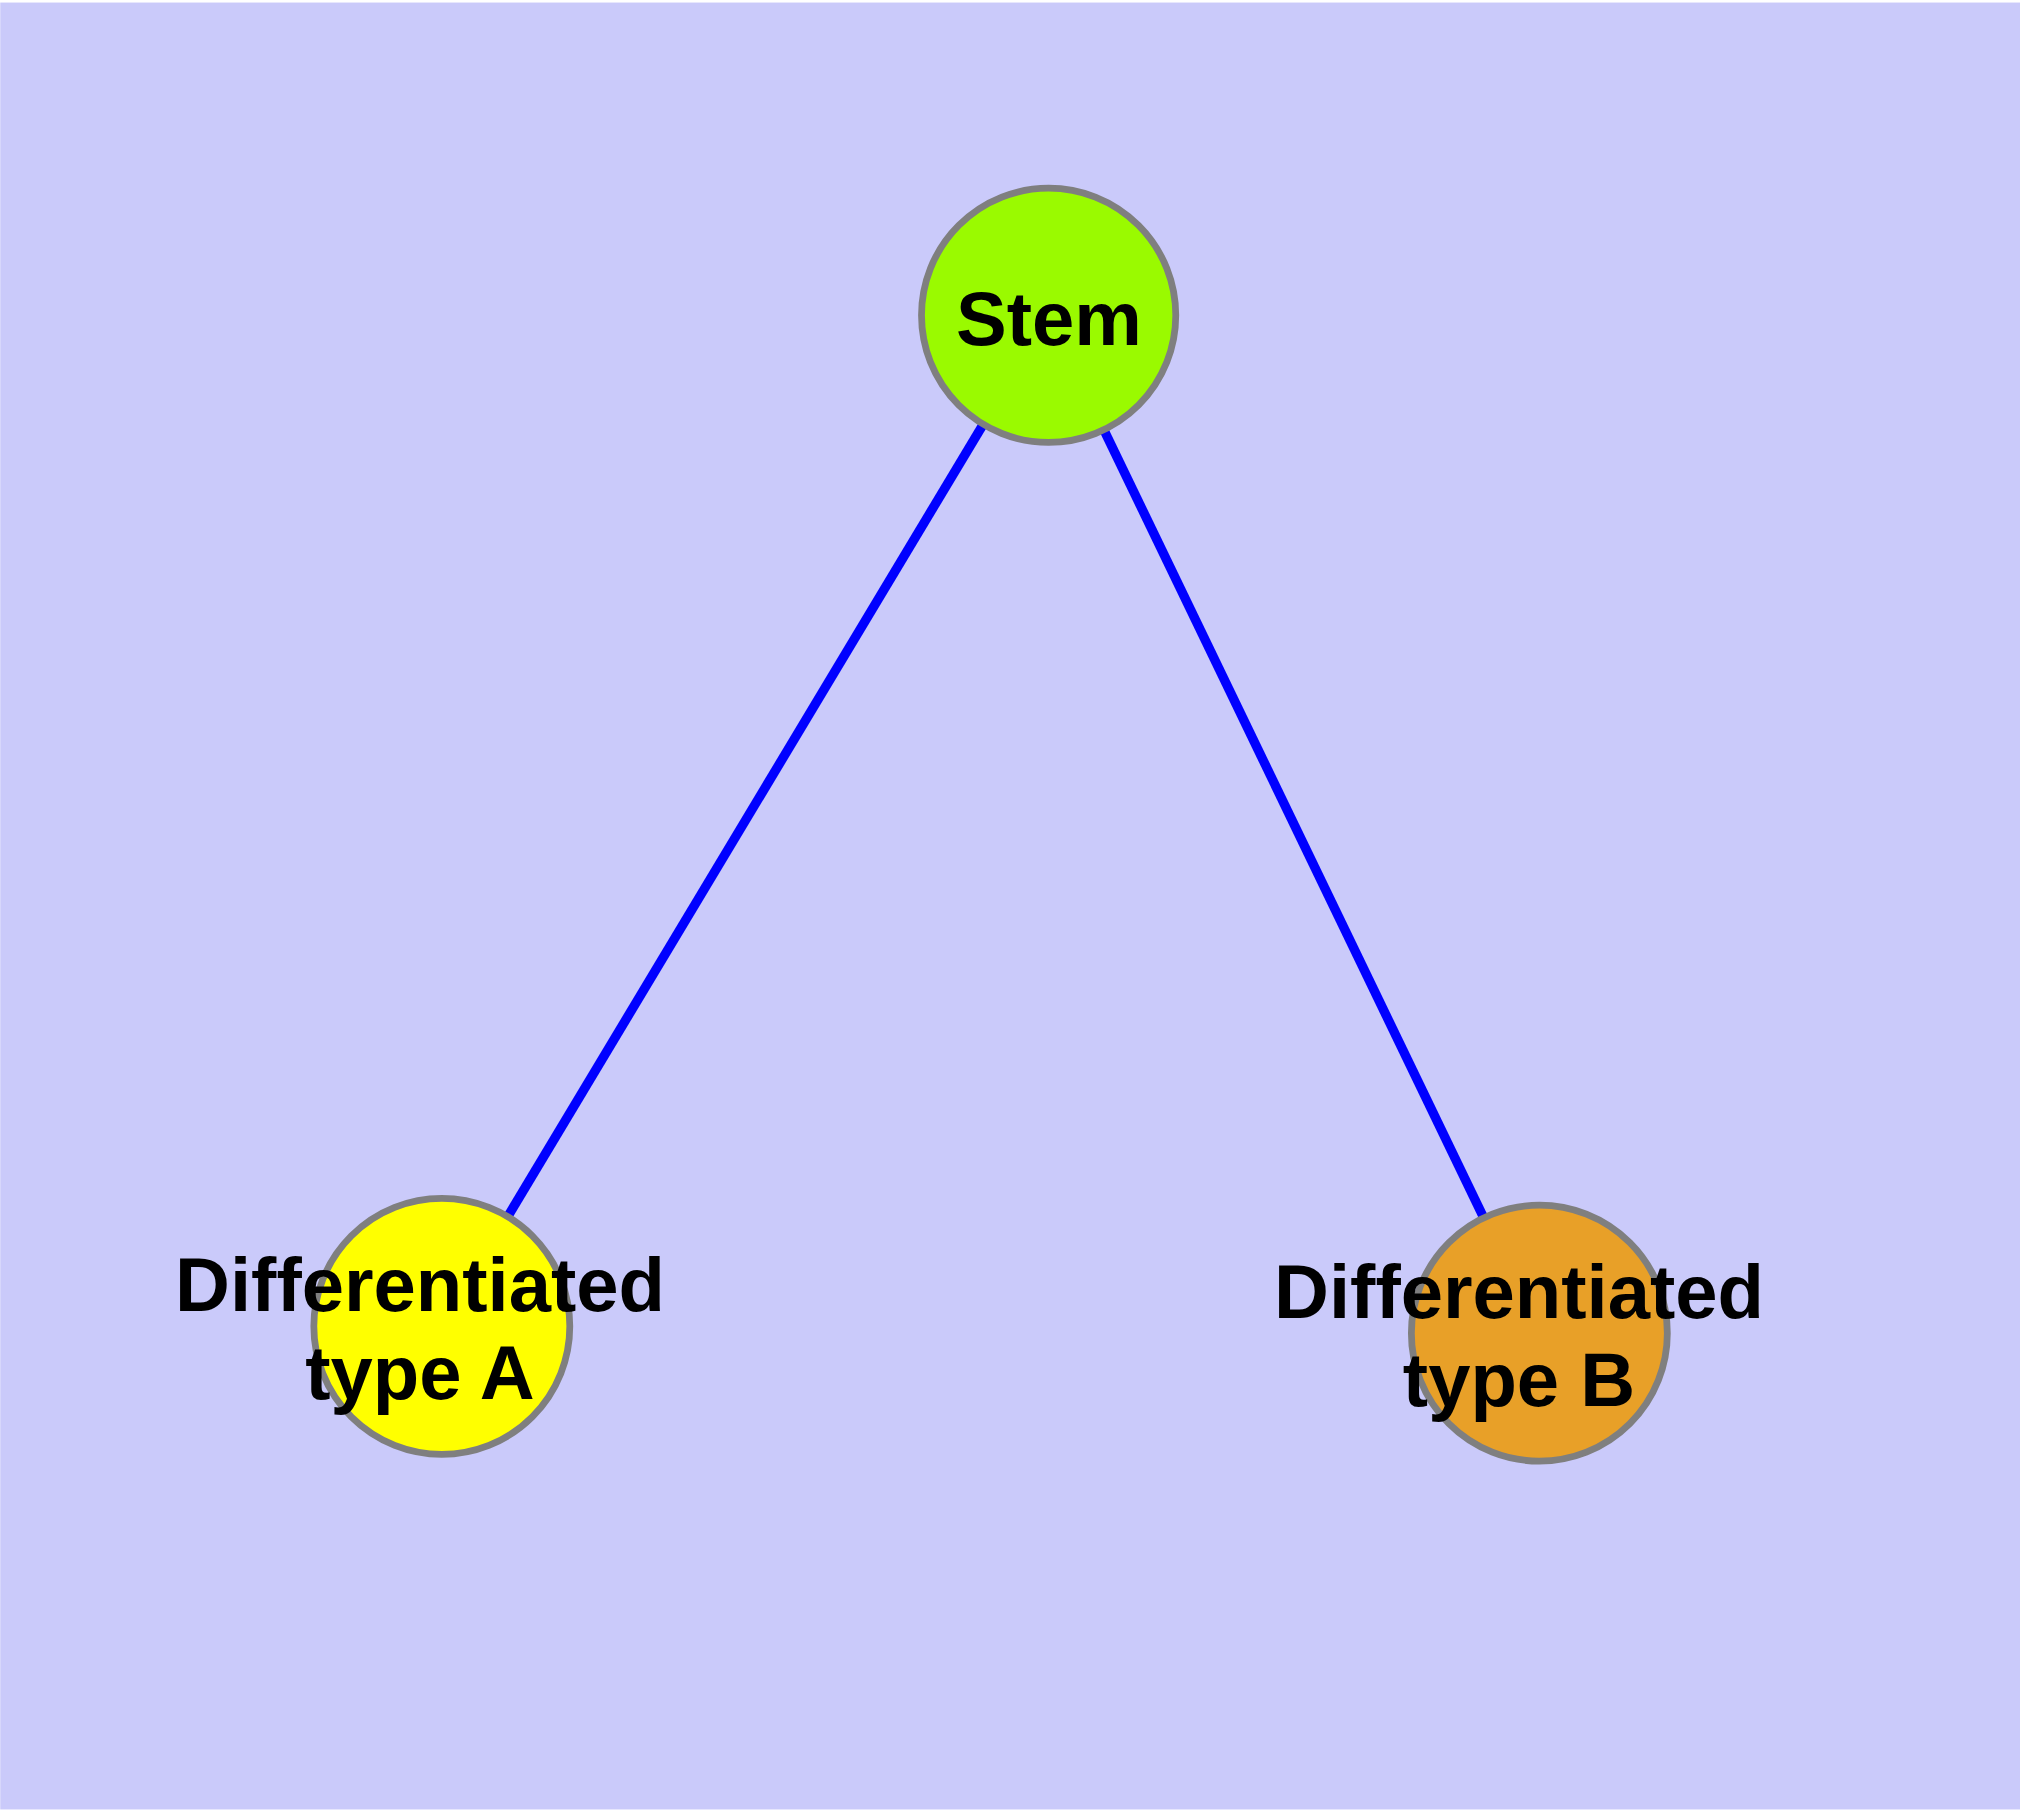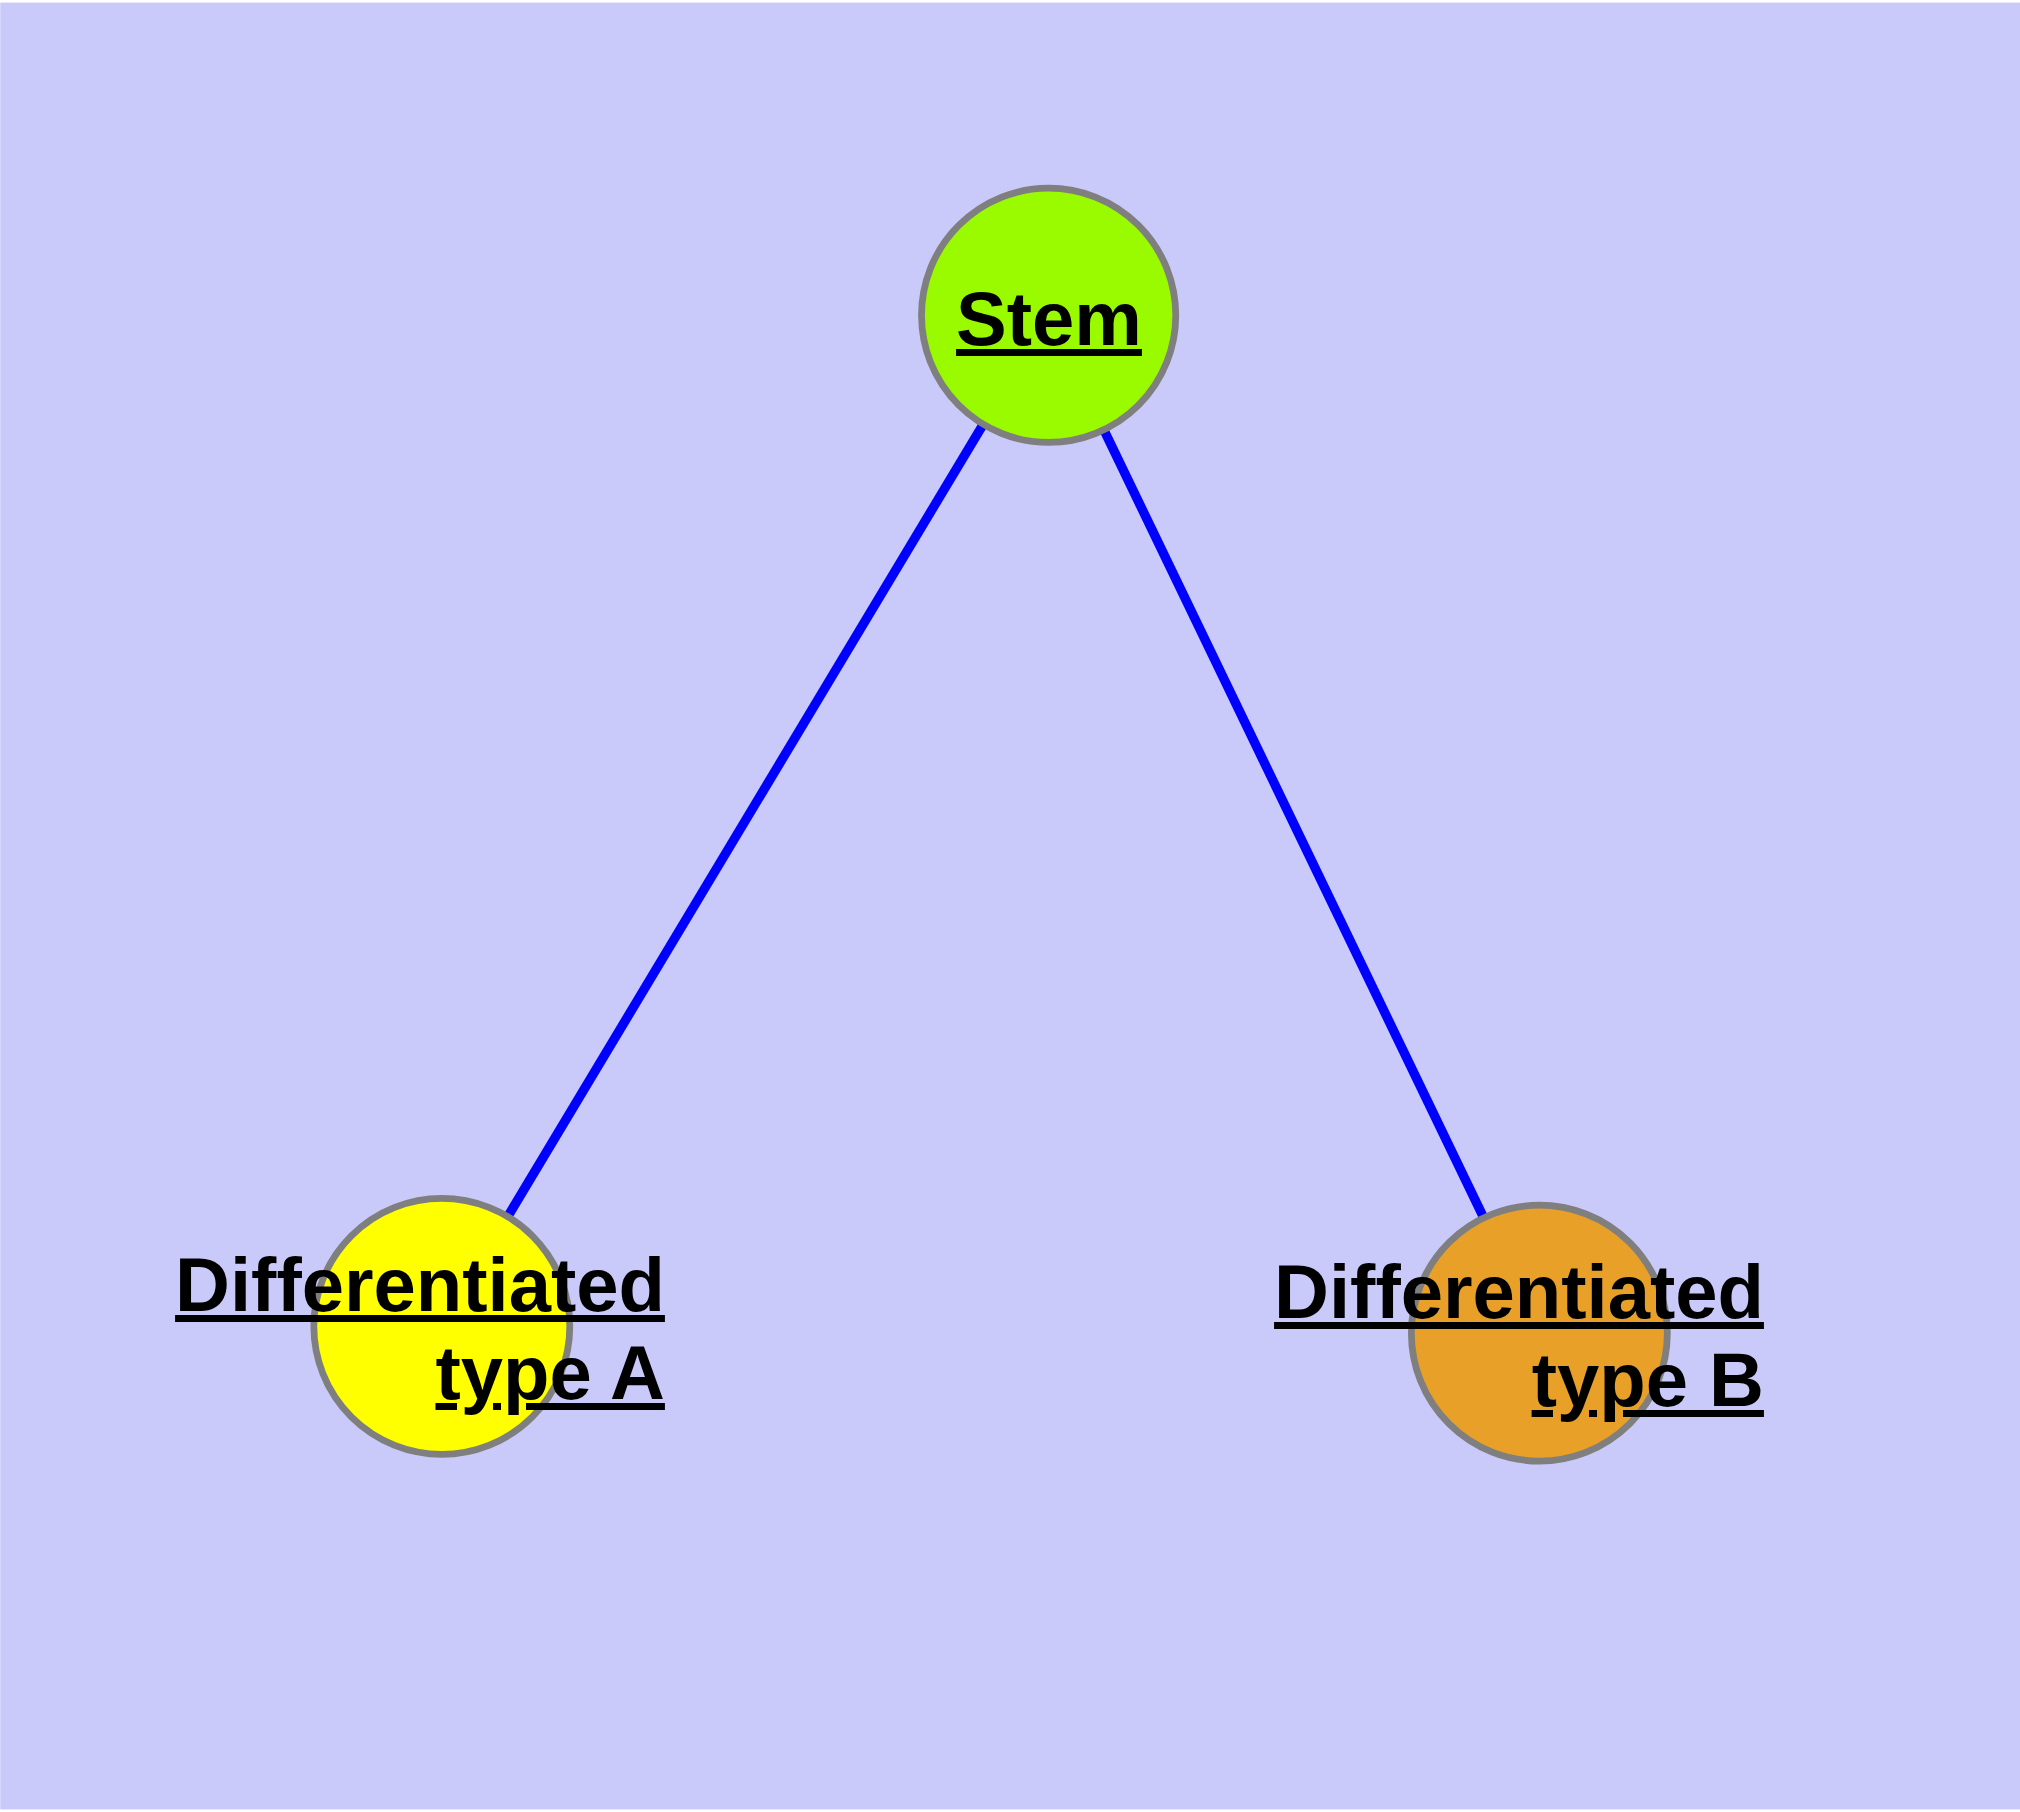--- a/index.html
+++ b/index.html
@@ -26,28 +26,27 @@
   svg.graph line.edge {
     stroke-width: 11px;
     fill: none;
   }
   svg.graph circle.node {
     stroke-width: 8px;
   }
   .node-label {
     position: absolute;
     transform: translate(-50%, -50%);
-    text-align: right;
+    text-align: center;
     white-space: pre-line;
     font-weight: bold;
     font-size: 76px;
     line-height: 88px;
     color: #000000;
     pointer-events: none;
-    text-decoration: underline;
   }
   #label-stem { left: 1049px; top: 319px; }
   #label-a    { left: 420px;  top: 1329px; }
   #label-b    { left: 1519px; top: 1336px; }
 </style>
 </head>
 <body>
 
 <div class="canvas">
 

